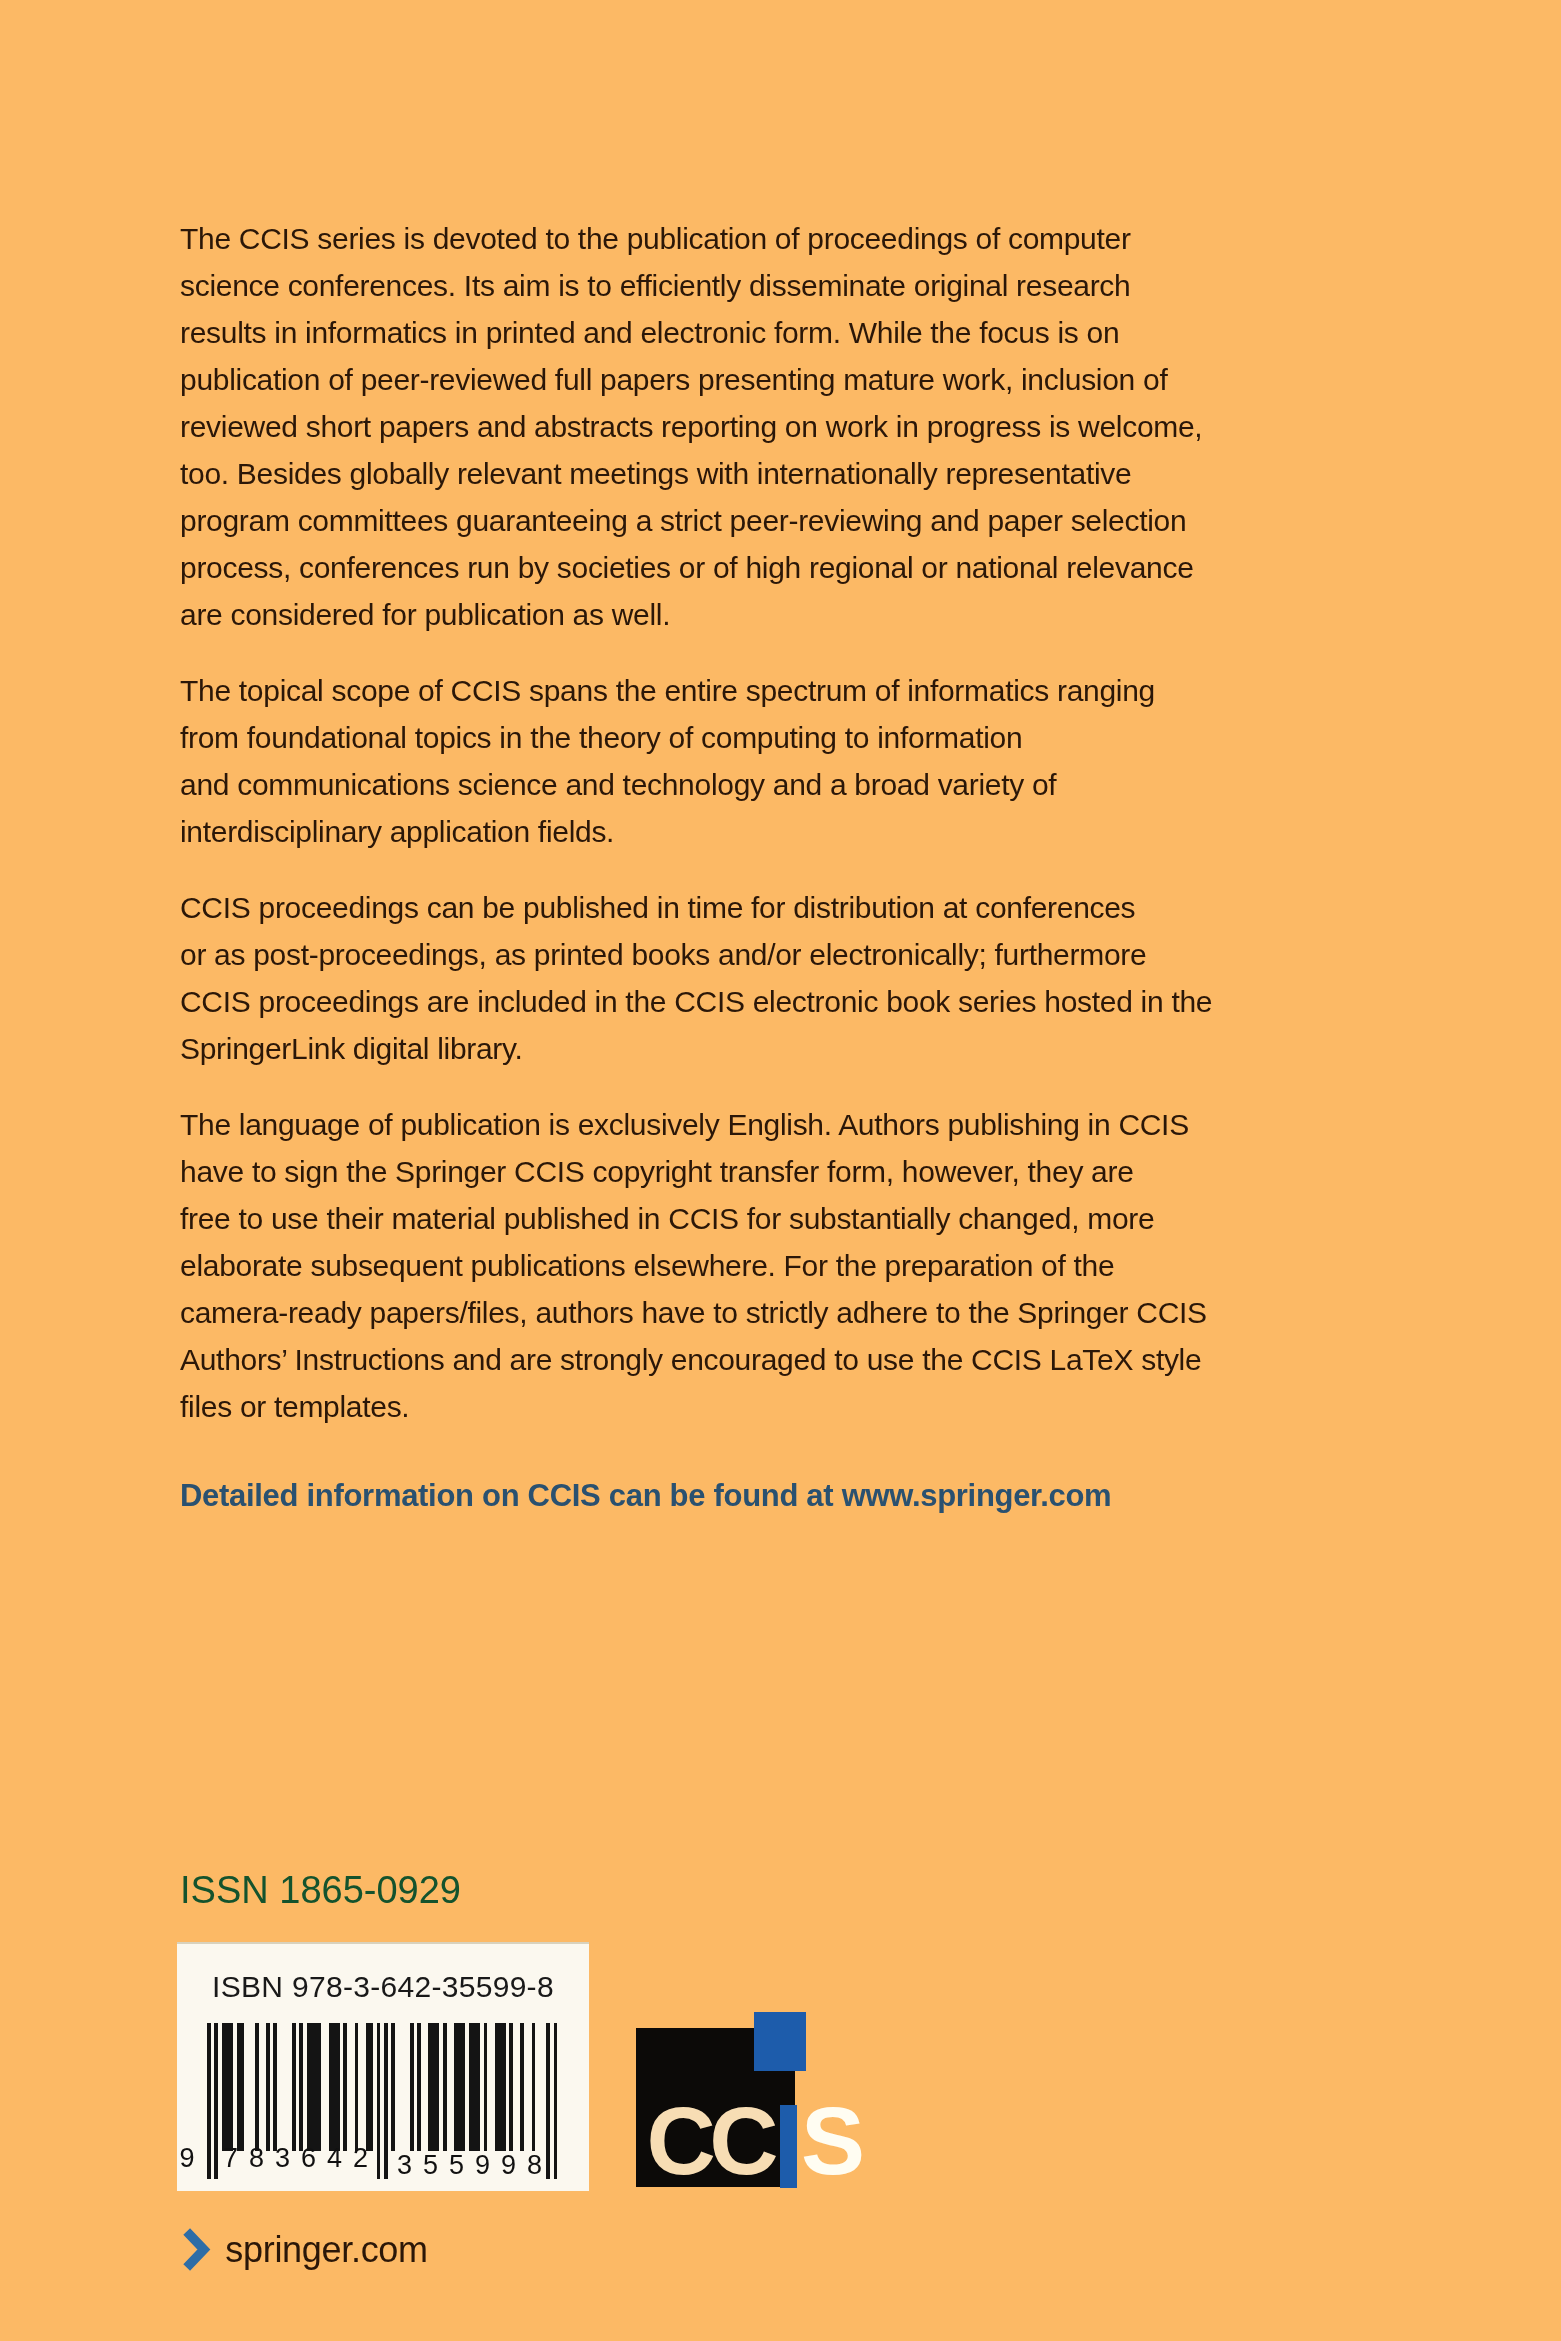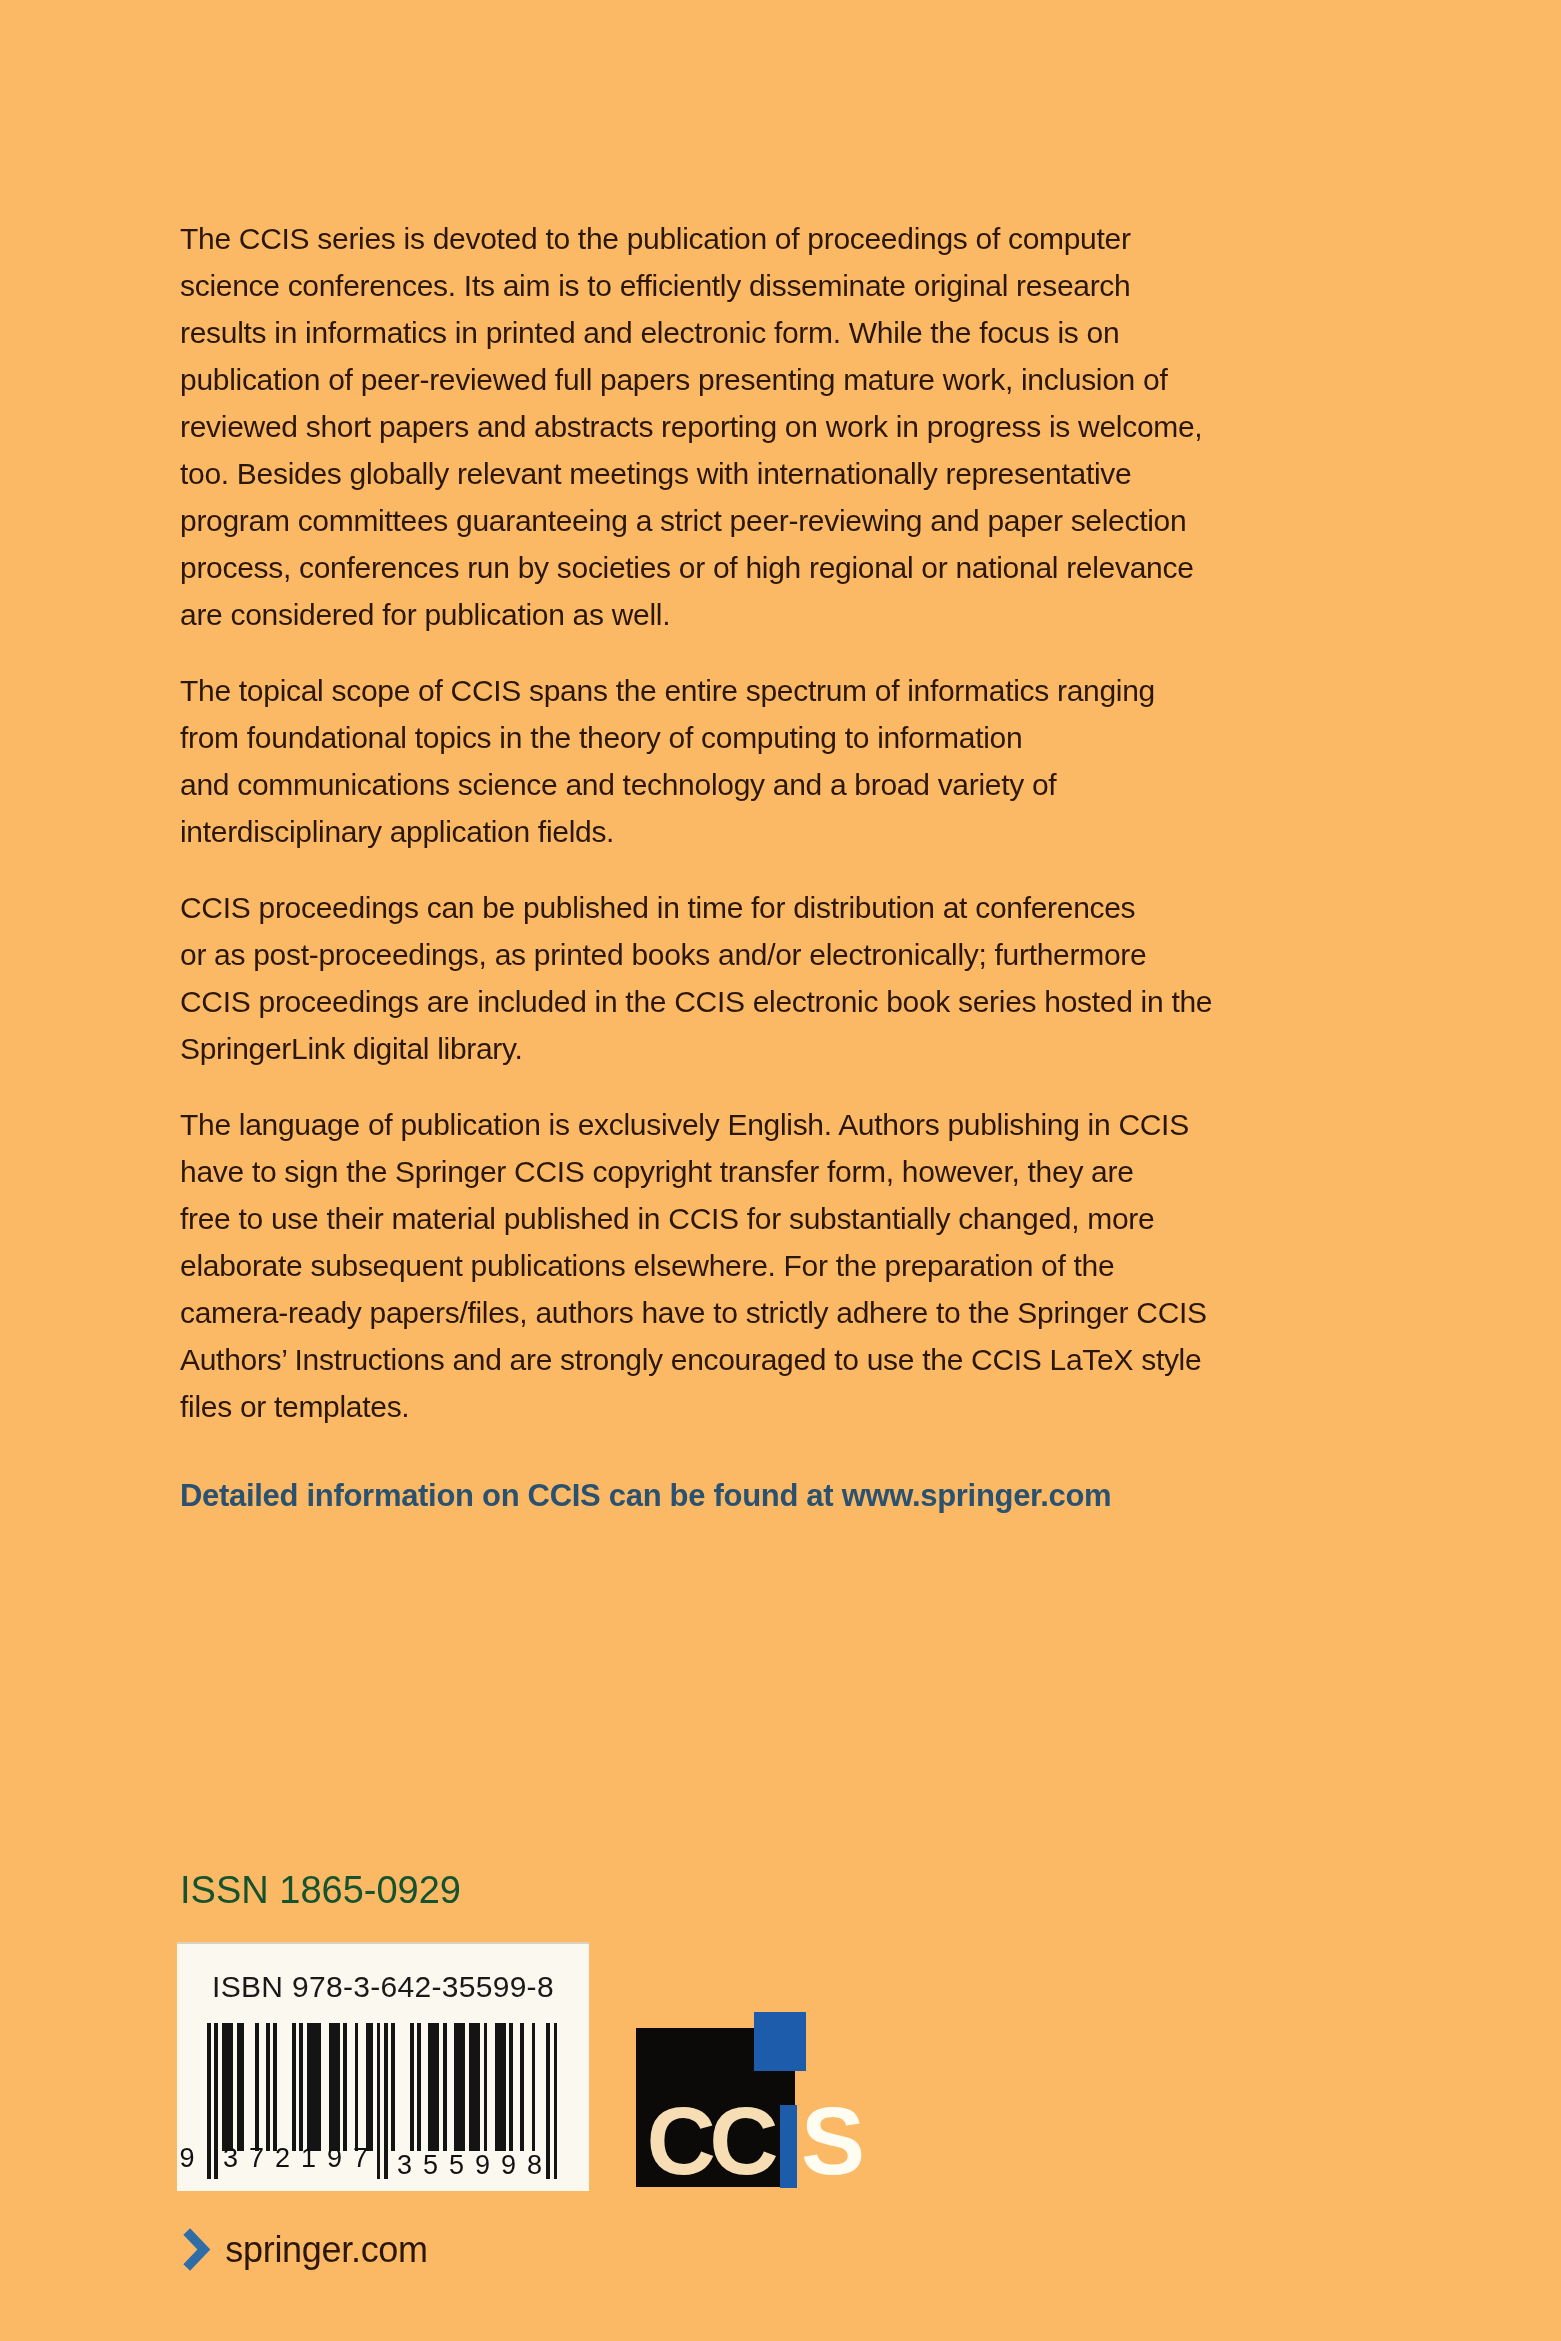--- a/index.html
+++ b/index.html
@@ -214,21 +214,21 @@
         <div class="module on" style="height: 128px;"></div>
         <div class="module" style="height: 128px;"></div>
         <div class="module" style="height: 128px;"></div>
         <div class="module" style="height: 128px;"></div>
         <div class="module on" style="height: 156px;"></div>
         <div class="module" style="height: 156px;"></div>
         <div class="module on" style="height: 156px;"></div>
       </div>
     <div class="barcode-digits">
       <span class="digit-lead">9</span>
-      <span class="digit-left">372197</span>
+      <span class="digit-left">783642</span>
       <span class="digit-right">355998</span>
     </div>
   </div>
 
   <div class="ccis-logo">
     <div class="logo-black"></div>
     <div class="logo-dot"></div>
     <div class="logo-stem"></div>
     <div class="logo-cc">CC</div>
     <div class="logo-s">S</div>

